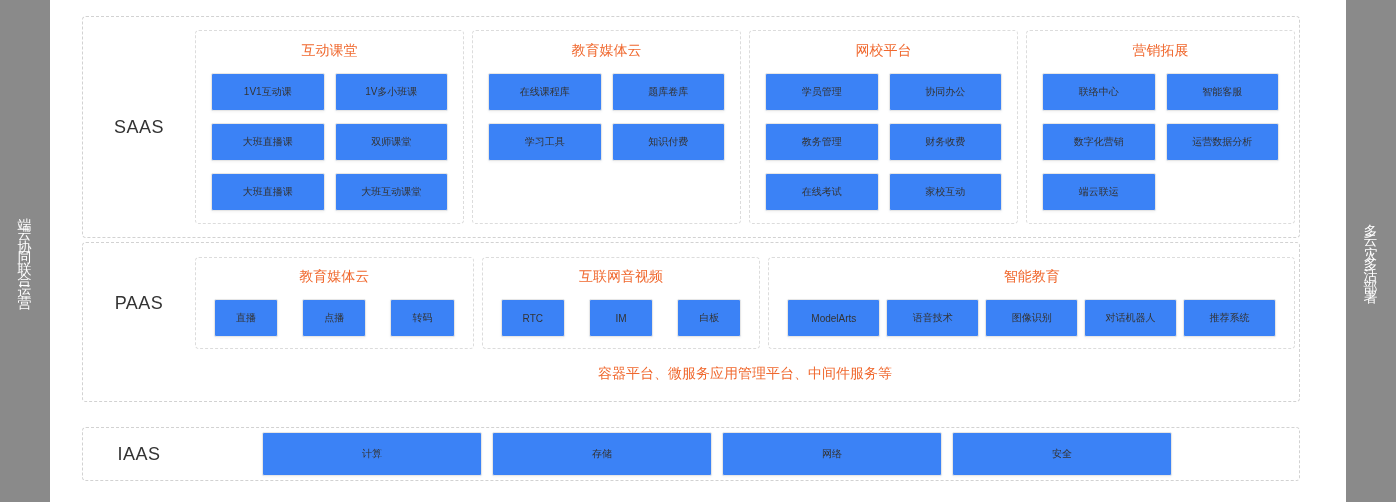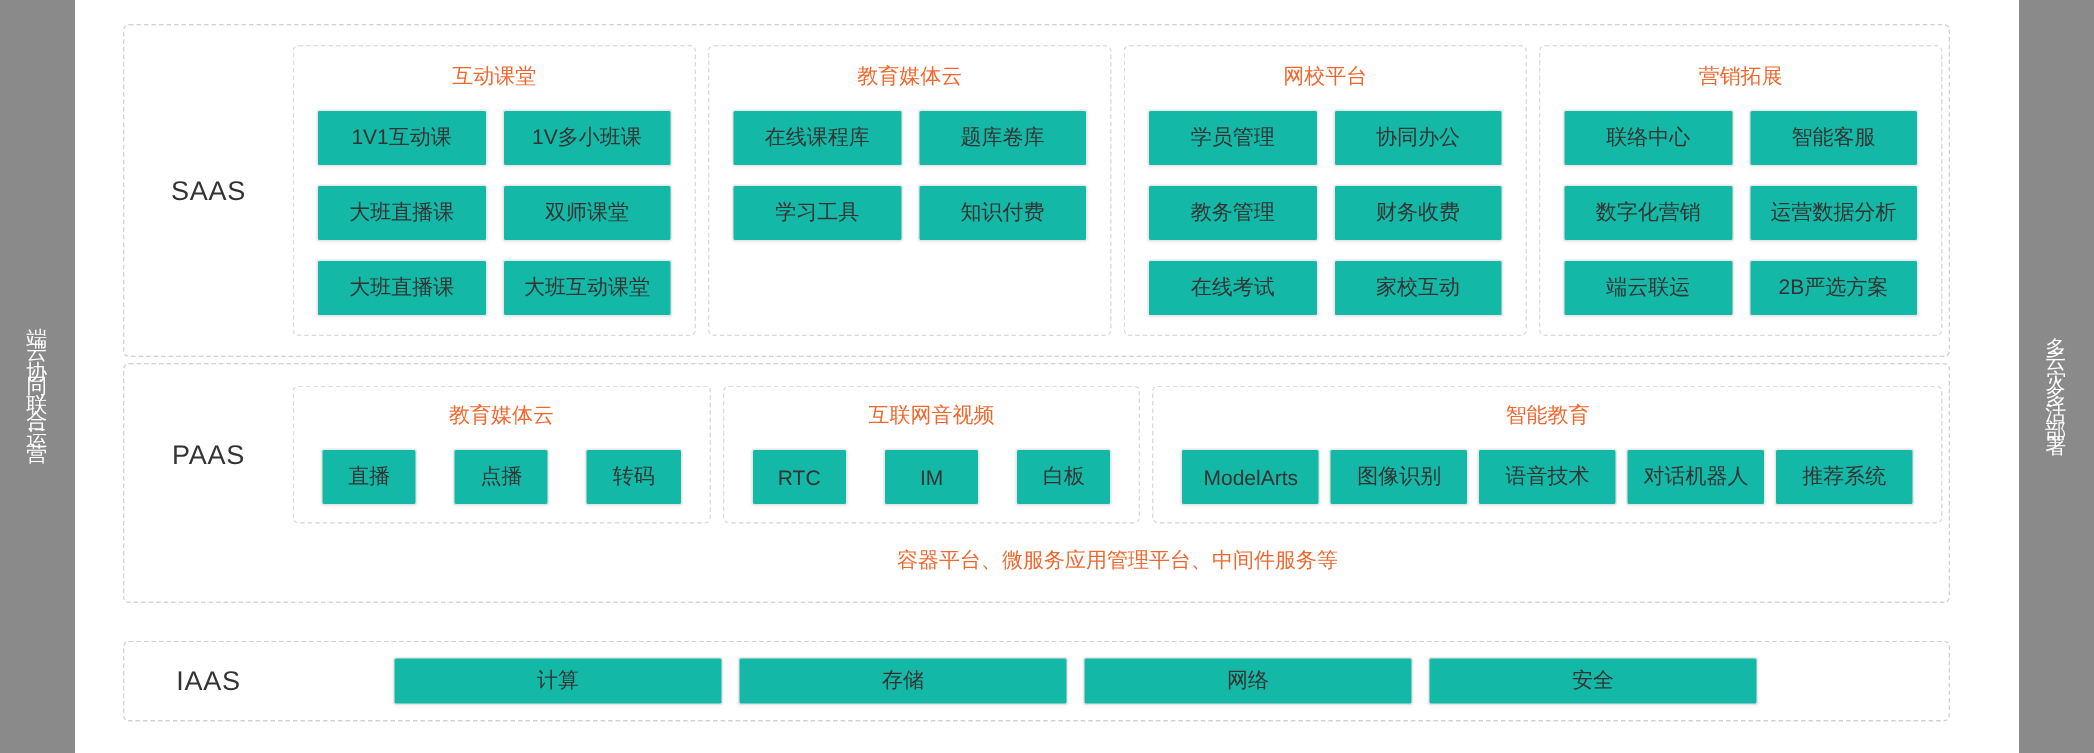--- a/index.html
+++ b/index.html
@@ -19,24 +19,24 @@
   }
   .content { flex:1; padding:16px 46px 0 32px; display:flex; flex-direction:column; }
   .layer { border:1px dashed #d2d2d2; border-radius:4px; display:flex; background:#fff; }
   .layer-label {
     flex:0 0 112px; display:flex; align-items:center; justify-content:center;
     font-size:18px; color:#333; letter-spacing:0.5px;
   }
   .group { border:1px dashed #dcdcdc; border-radius:4px; display:flex; flex-direction:column; }
   .group-title { color:var(--accent); font-size:14px; text-align:center; margin-bottom:13px; flex:0 0 auto; }
   .card {
-    background:#14b8a6; border:1px solid #e6e6e6; border-radius:2px;
+    background:#3b82f6; border:1px solid #e6e6e6; border-radius:2px;
     box-shadow:0 1px 3px rgba(0,0,0,0.05);
     display:flex; align-items:center; justify-content:center;
-    font-size:14px; color:#333; cursor:pointer; white-space:nowrap;
+    font-size:10px; color:#333; cursor:pointer; white-space:nowrap;
   }
   
   .layer.saas { height:222px; align-items:center; }
   .saas-groups { flex:1; display:flex; gap:8px; height:194px; padding-right:4px; }
   .saas-groups .group { flex:1; padding:11px 15px 13px; }
   .grid-2 { display:grid; grid-template-columns:1fr 1fr; grid-auto-rows:38px; gap:12px 10px; flex:1; }
   
   .layer.paas { height:160px; margin-top:4px; align-items:flex-start; }
   .layer.paas .layer-label { height:120px; }
   .paas-body { flex:1; display:flex; flex-direction:column; padding:14px 4px 0 0; }
@@ -44,21 +44,21 @@
   .paas-groups .group { height:92px; padding:10px 18px 14px; }
   .pg-small { flex:1; }
   .pg-large { flex:2.03; }
   .row-cards { display:flex; gap:24px; flex:1; }
   .pg-large .row-cards { gap:6px; }
   .row-cards .card { flex:1; height:38px; }
   .paas-footnote { text-align:center; color:var(--accent); font-size:14px; margin-top:16px; }
   
   .layer.iaas { height:54px; margin-top:25px; align-items:center; }
   .iaas-items { flex:1; display:flex; gap:10px; align-items:center; padding-left:67px; }
-  .iaas-items .card { width:220px; height:32px; flex:0 0 220px; }
+  .iaas-items .card { width:220px; height:44px; flex:0 0 220px; }
 </style>
 </head>
 <body>
 
 <div class="page">
 
   <div class="side-banner">
     <span class="vtext">端云协同联合运营</span>
   </div>
 
@@ -103,21 +103,20 @@
         </div>
 
         <div class="group">
           <div class="group-title">营销拓展</div>
           <div class="grid-2">
             <div class="card">联络中心</div>
             <div class="card">智能客服</div>
             <div class="card">数字化营销</div>
             <div class="card">运营数据分析</div>
             <div class="card">端云联运</div>
-            <div class="card">2B严选方案</div>
           </div>
         </div>
 
       </div>
     </section>
 
     <section class="layer paas">
       <div class="layer-label">PAAS</div>
       <div class="paas-body">
         <div class="paas-groups">
@@ -137,22 +136,22 @@
               <div class="card">RTC</div>
               <div class="card">IM</div>
               <div class="card">白板</div>
             </div>
           </div>
 
           <div class="group pg-large">
             <div class="group-title">智能教育</div>
             <div class="row-cards">
               <div class="card">ModelArts</div>
+              <div class="card">语音技术</div>
               <div class="card">图像识别</div>
-              <div class="card">语音技术</div>
               <div class="card">对话机器人</div>
               <div class="card">推荐系统</div>
             </div>
           </div>
 
         </div>
         <div class="paas-footnote">容器平台、微服务应用管理平台、中间件服务等</div>
       </div>
     </section>
 

